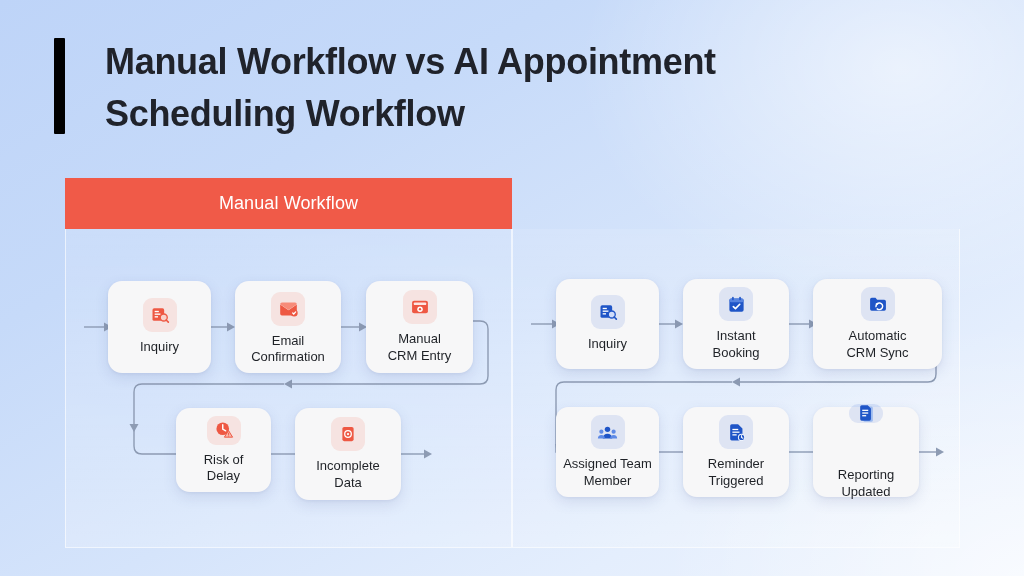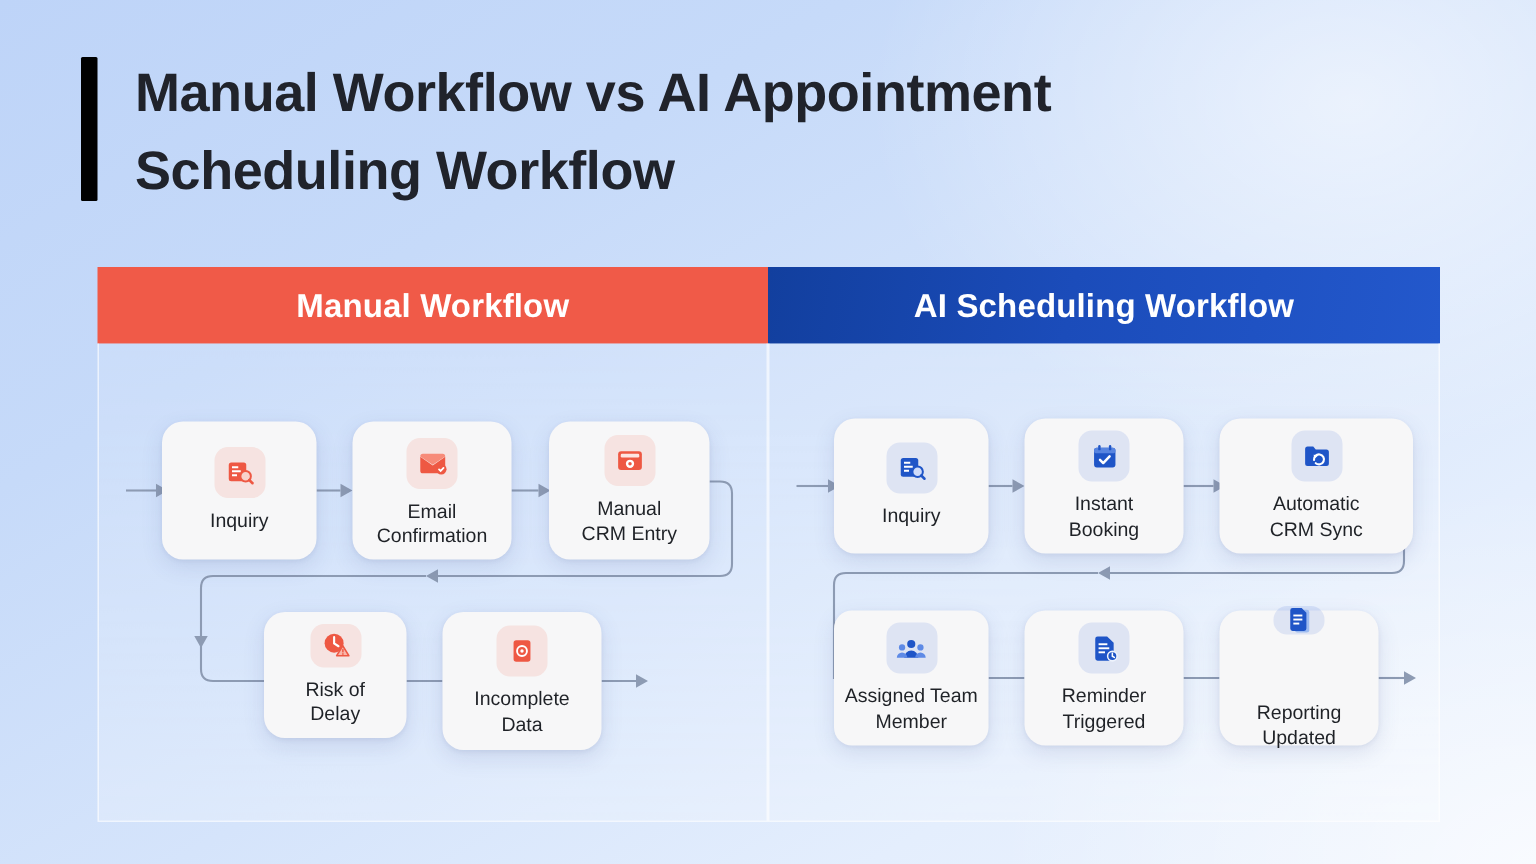--- a/index.html
+++ b/index.html
@@ -13,36 +13,36 @@
     width: 1024px; height: 576px;
     background:
       radial-gradient(ellipse 520px 380px at 88% 12%, rgba(255,255,255,0.55) 0%, rgba(255,255,255,0) 62%),
       radial-gradient(ellipse 600px 420px at 100% 100%, rgba(255,255,255,0.62) 0%, rgba(255,255,255,0) 60%),
       linear-gradient(150deg, #bed4f8 0%, #c6daf9 28%, #d5e4fb 55%, #e4eefd 78%, #eef4fe 100%);
   }
 
   
   #title-wrap {
     position: absolute; left: 54px; top: 36px;
-    display: flex; align-items: stretch; gap: 25px;
+    display: flex; align-items: stretch; gap: 40px;
   }
   #title-bar {
     width: 11px; background: #000000; border-radius: 1px;
     margin-top: 2px; margin-bottom: 6px;
   }
   #title-text {
     font-size: 36px; font-weight: 700; line-height: 1.45;
     color: #20232b; letter-spacing: -0.3px; white-space: pre-line;
   }
 
   
   .hdr {
     position: absolute; top: 178px; height: 51px;
     display: flex; align-items: center; justify-content: center;
-    font-size: 22px; font-weight: 700; color: #ffffff;
+    font-size: 18px; font-weight: 400; color: #ffffff;
     letter-spacing: 0.1px;
   }
   #hdr-manual { left: 65px; width: 447px; background: #f05a48; }
   #hdr-ai     { left: 512px; width: 448px;
                 background: linear-gradient(100deg,#123f9e 0%, #1b4cba 45%, #2358cc 100%); }
 
   
   .panel {
     position: absolute; top: 229px; height: 319px;
     border: 1px solid rgba(255,255,255,0.62);
@@ -88,23 +88,20 @@
 
   <div id="title-wrap">
     <div id="title-bar"></div>
     <div id="title-text">Manual Workflow vs AI Appointment
 Scheduling Workflow</div>
   </div>
 
   <div class="hdr" id="hdr-manual">
     <span>Manual Workflow</span>
   </div>
-  <div class="hdr" id="hdr-ai">
-    <span>AI Scheduling Workflow</span>
-  </div>
 
   <div class="panel" id="panel-left"></div>
   <div class="panel" id="panel-right"></div>
 
   <svg id="wires" viewBox="0 0 1024 576">
 
     <line x1="84" y1="327" x2="104" y2="327"></line>
     <polygon points="104,322.5 112,327 104,331.5"></polygon>
 
     <line x1="211" y1="327" x2="227" y2="327"></line>

